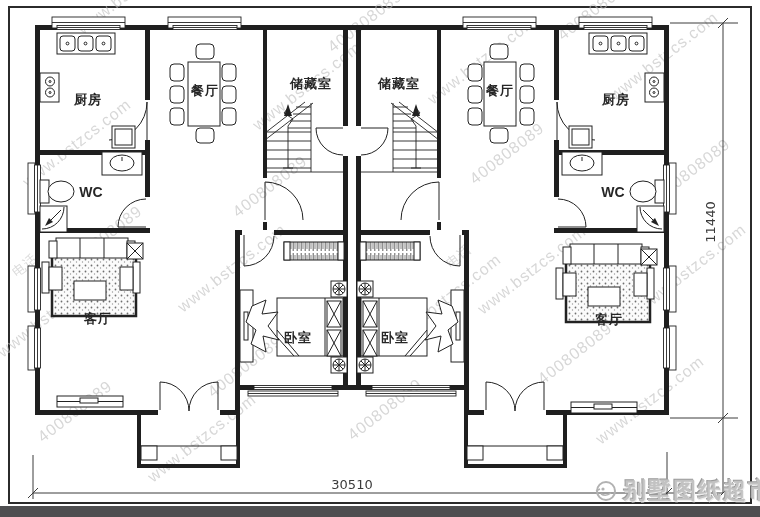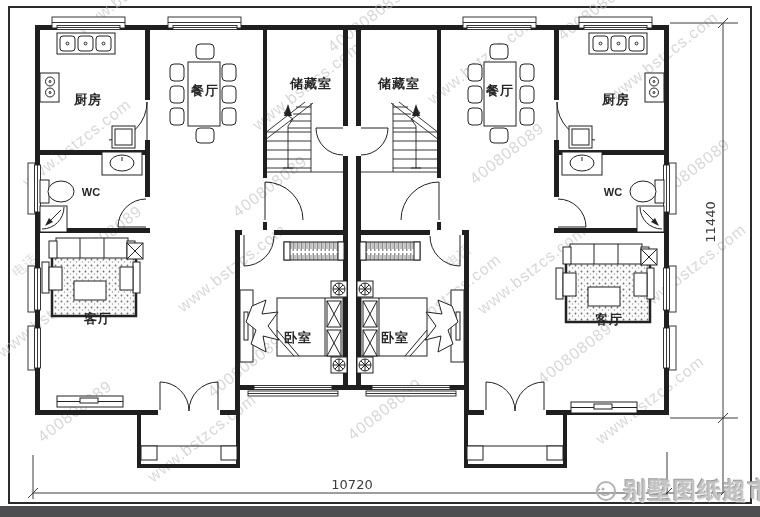--- a/index.html
+++ b/index.html
@@ -9,21 +9,21 @@
          border:2px solid #2b2b2b;z-index:0;}
   .bottom-bar{position:absolute;left:0;top:506px;width:760px;height:11px;background:#4e4e50;z-index:5;}
   .wm-layer{position:absolute;inset:0;z-index:1;}
   .wm{position:absolute;color:#bdbdbd;opacity:.6;font-size:16px;letter-spacing:1px;
       white-space:nowrap;transform:rotate(-38deg);transform-origin:0 50%;}
   .wm.small{font-size:13px;opacity:.55;}
   svg.plan{position:absolute;left:0;top:0;z-index:2;}
   .lbl{position:absolute;transform:translate(-50%,-50%);font-size:13px;color:#262626;
        letter-spacing:1px;white-space:nowrap;z-index:4;font-weight:bold;
        font-family:"Liberation Sans",sans-serif;}
-  .lbl.wc{font-size:11px;letter-spacing:0;}
+  .lbl.wc{font-size:14px;letter-spacing:0;}
   .dim{position:absolute;font-size:13px;color:#3c3c3c;z-index:4;white-space:nowrap;
        font-family:"DejaVu Sans",sans-serif;transform:translate(-50%,-50%);}
   .dim.vert{transform:translate(-50%,-50%) rotate(-90deg);}
   .logo{position:absolute;left:594px;top:475px;z-index:6;display:flex;align-items:center;gap:5px;}
   .logo-text{font-size:23px;font-weight:bold;letter-spacing:2px;color:#c2c2c2;
              text-shadow:1px 1px 0 #ededed,-1px -1px 0 #9a9a9a;white-space:nowrap;}
 </style>
 </head>
 <body>
 
@@ -290,21 +290,21 @@
   <span class="lbl" style="left:500px;top:91px">餐厅</span>
   <span class="lbl" style="left:311px;top:84px">储藏室</span>
   <span class="lbl" style="left:399px;top:84px">储藏室</span>
   <span class="lbl wc" style="left:91px;top:192px">WC</span>
   <span class="lbl wc" style="left:613px;top:192px">WC</span>
   <span class="lbl" style="left:98px;top:319px">客厅</span>
   <span class="lbl" style="left:609px;top:320px">客厅</span>
   <span class="lbl" style="left:298px;top:338px">卧室</span>
   <span class="lbl" style="left:395px;top:338px">卧室</span>
 
-  <span class="dim" style="left:352px;top:484px">10720</span>
+  <span class="dim" style="left:352px;top:484px">30510</span>
   <span class="dim vert" style="left:710px;top:222px">11440</span>
 
   <div class="logo">
     <svg width="24" height="24" viewBox="0 0 24 24">
       <circle cx="12" cy="12" r="9" fill="none" stroke="#b2b2b2" stroke-width="2"></circle>
       <circle cx="9" cy="10" r="1.6" fill="#b2b2b2"></circle>
       <path d="M 7,15 Q 12,18 17,14" fill="none" stroke="#b2b2b2" stroke-width="1.5"></path>
       <path d="M 2,12 L 6,10" stroke="#b2b2b2" stroke-width="1.5"></path>
     </svg>
     <span class="logo-text">别墅图纸超市</span>

